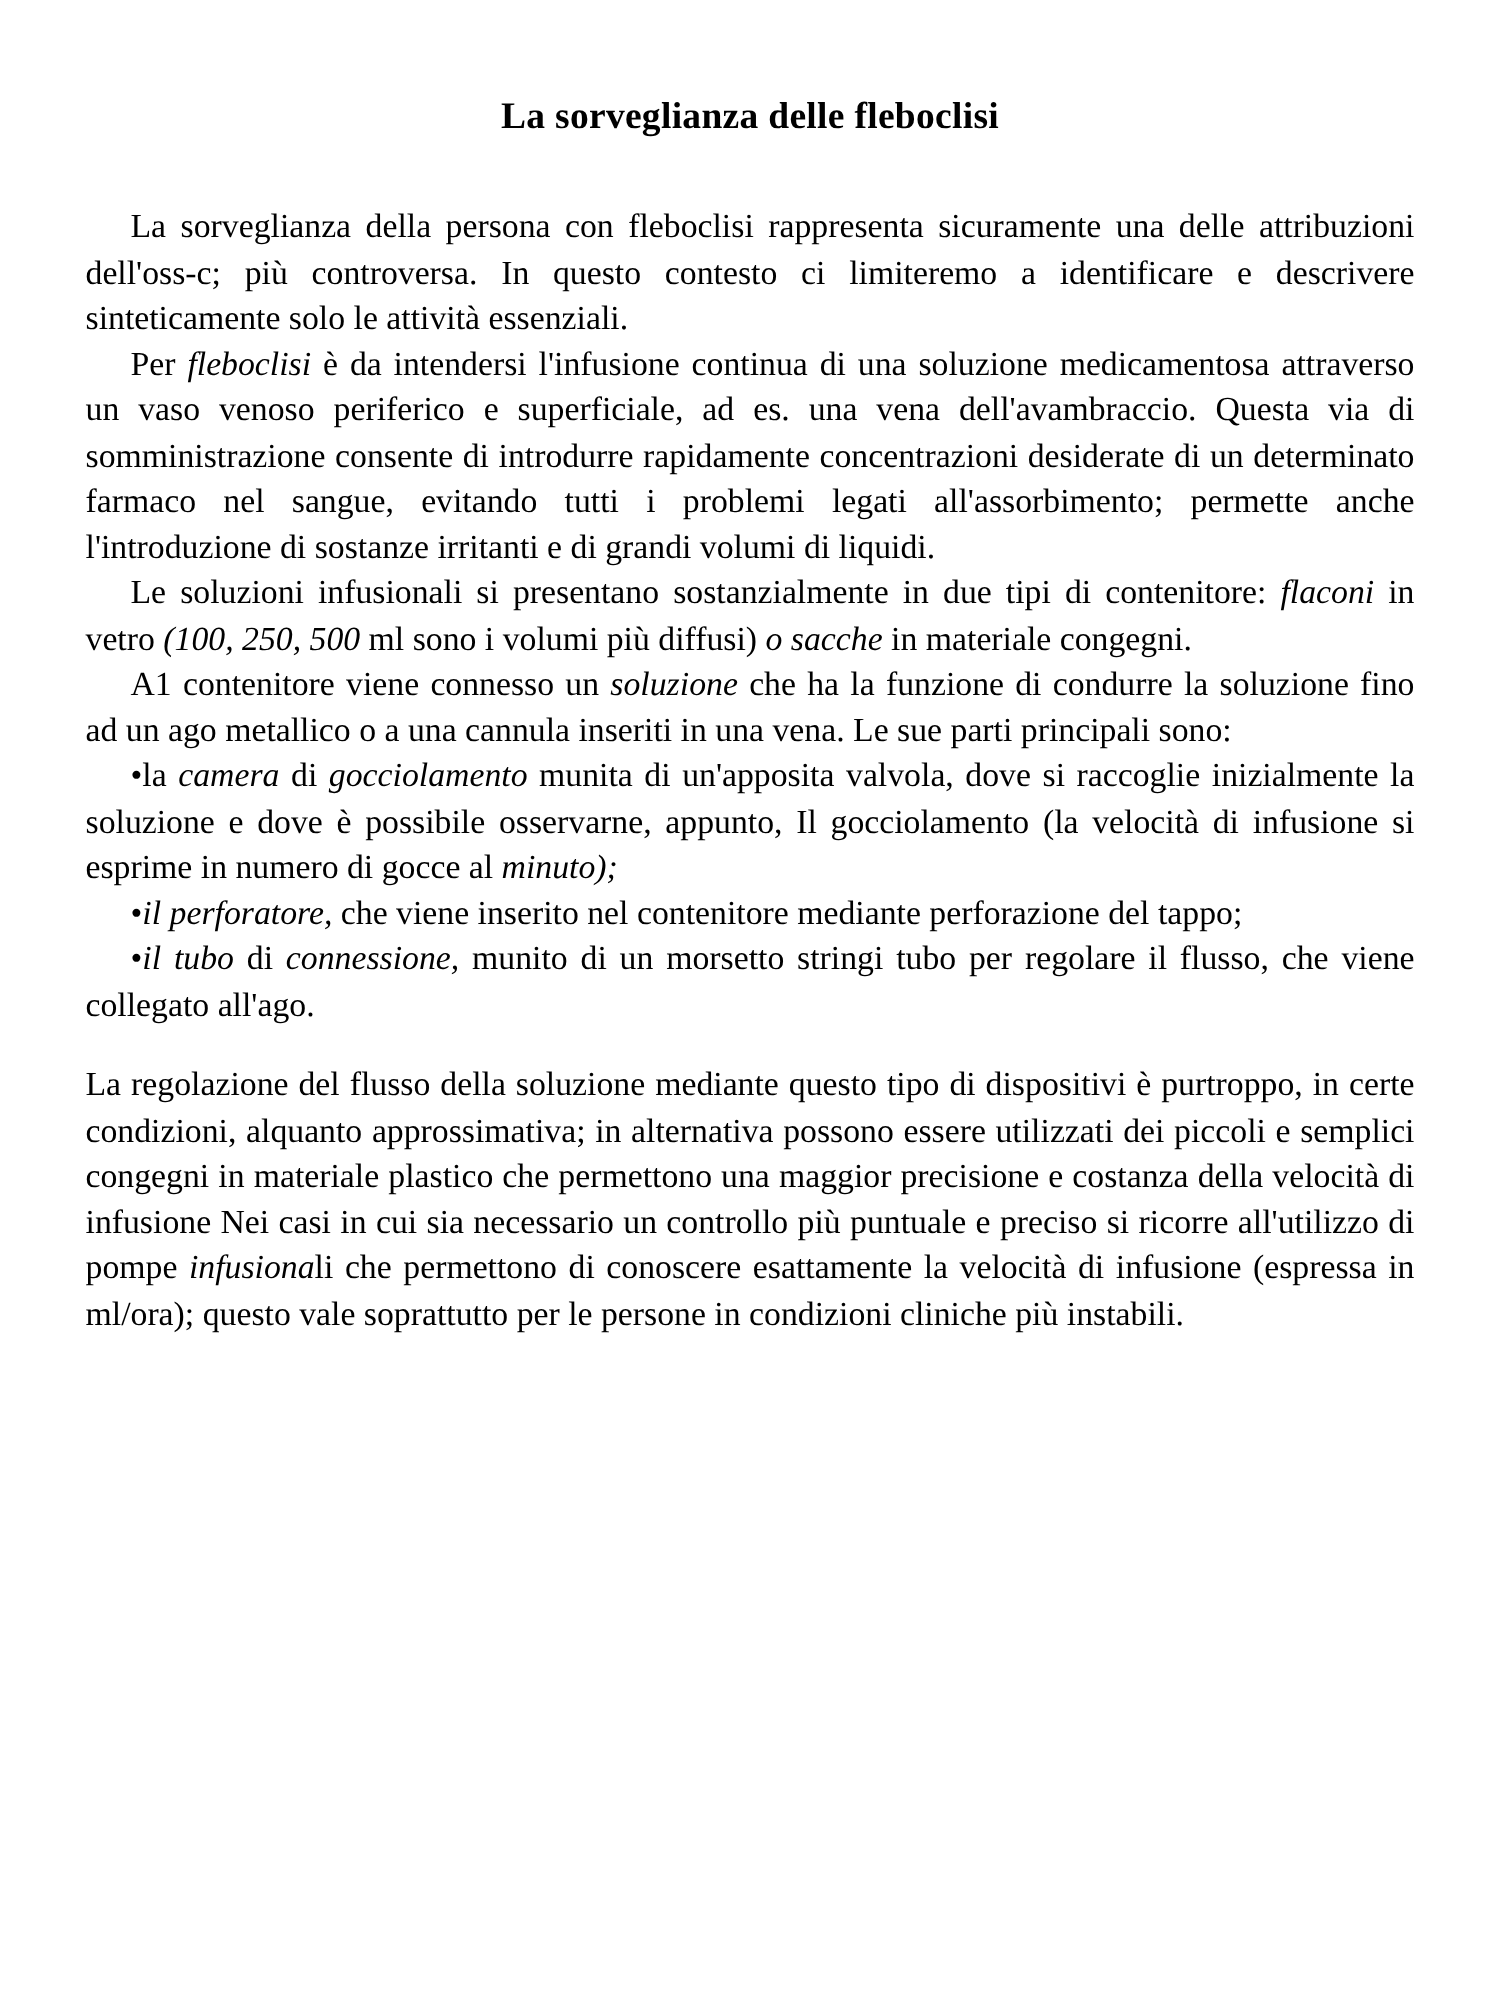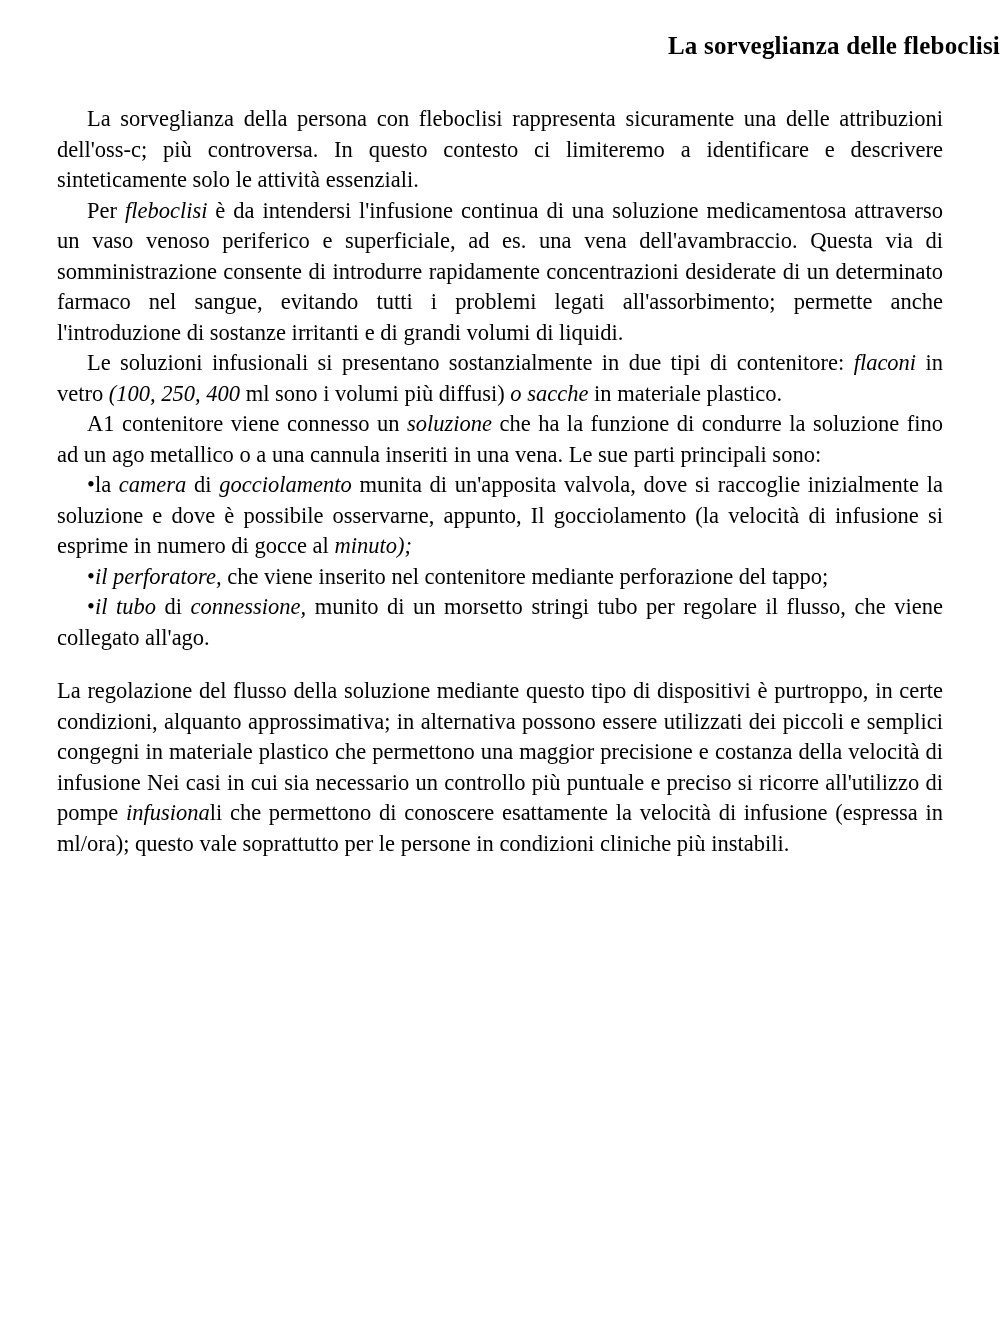--- a/index.html
+++ b/index.html
@@ -11,22 +11,22 @@
     position: relative;
     width: 1000px;
     height: 1333px;
     background: #ffffff;
     color: #000000;
     font-family: "Liberation Serif", "DejaVu Serif", serif;
     overflow: hidden;
   }
   .doc-title {
     margin: 0;
-    padding-top: 32px;
-    text-align: right;
+    padding-top: 64px;
+    text-align: center;
     font-size: 25px;
     font-weight: bold;
     line-height: 28px;
     letter-spacing: 0.2px;
   }
   .doc-body {
     margin: 44px 57px 0 57px;
     font-size: 22.5px;
     line-height: 30.5px;
     text-align: justify;
@@ -45,20 +45,20 @@
   }
 </style>
 </head>
 <body>
 
 <div class="page">
   <h1 class="doc-title">La sorveglianza delle fleboclisi</h1>
   <div class="doc-body">
       <p class="para indent"><span>La sorveglianza della persona con fleboclisi rappresenta sicuramente una delle attribuzioni dell'oss-c; più controversa. In questo contesto ci limiteremo a identificare e descrivere sinteticamente solo le attività essenziali.</span></p>
       <p class="para indent"><span>Per </span><span class="it">fleboclisi</span><span> è da intendersi l'infusione continua di una soluzione medicamentosa attraverso un vaso venoso periferico e superficiale, ad es. una vena dell'avambraccio. Questa via di somministrazione consente di introdurre rapidamente concentrazioni desiderate di un determinato farmaco nel sangue, evitando tutti i problemi legati all'assorbimento; permette anche l'introduzione di sostanze irritanti e di grandi volumi di liquidi.</span></p>
-      <p class="para indent"><span>Le soluzioni infusionali si presentano sostanzialmente in due tipi di contenitore: </span><span class="it">flaconi</span><span> in vetro </span><span class="it">(100, 250, 400</span><span> ml sono i volumi più diffusi) </span><span class="it">o sacche</span><span> in materiale plastico.</span></p>
+      <p class="para indent"><span>Le soluzioni infusionali si presentano sostanzialmente in due tipi di contenitore: </span><span class="it">flaconi</span><span> in vetro </span><span class="it">(100, 250, 500</span><span> ml sono i volumi più diffusi) </span><span class="it">o sacche</span><span> in materiale congegni.</span></p>
       <p class="para indent"><span>A1 contenitore viene connesso un </span><span class="it">soluzione</span><span> che ha la funzione di condurre la soluzione fino ad un ago metallico o a una cannula inseriti in una vena. Le sue parti principali sono:</span></p>
       <p class="para indent"><span>•la </span><span class="it">camera</span><span> di </span><span class="it">gocciolamento</span><span> munita di un'apposita valvola, dove si raccoglie inizialmente la soluzione e dove è possibile osservarne, appunto, Il gocciolamento (la velocità di infusione si esprime in numero di gocce al </span><span class="it">minuto);</span></p>
       <p class="para indent"><span>•</span><span class="it">il perforatore,</span><span> che viene inserito nel contenitore mediante perforazione del tappo;</span></p>
       <p class="para indent"><span>•</span><span class="it">il tubo</span><span> di </span><span class="it">connessione,</span><span> munito di un morsetto stringi tubo per regolare il flusso, che viene collegato all'ago.</span></p>
       <p class="para spaced"><span>La regolazione del flusso della soluzione mediante questo tipo di dispositivi è purtroppo, in certe condizioni, alquanto approssimativa; in alternativa possono essere utilizzati dei piccoli e semplici congegni in materiale plastico che permettono una maggior precisione e costanza della velocità di infusione Nei casi in cui sia necessario un controllo più puntuale e preciso si ricorre all'utilizzo di pompe </span><span class="it">infusiona</span><span>li che permettono di conoscere esattamente la velocità di infusione (espressa in ml/ora); questo vale soprattutto per le persone in condizioni cliniche più instabili.</span></p>
     </div>
 </div>
 
 </body></html>

